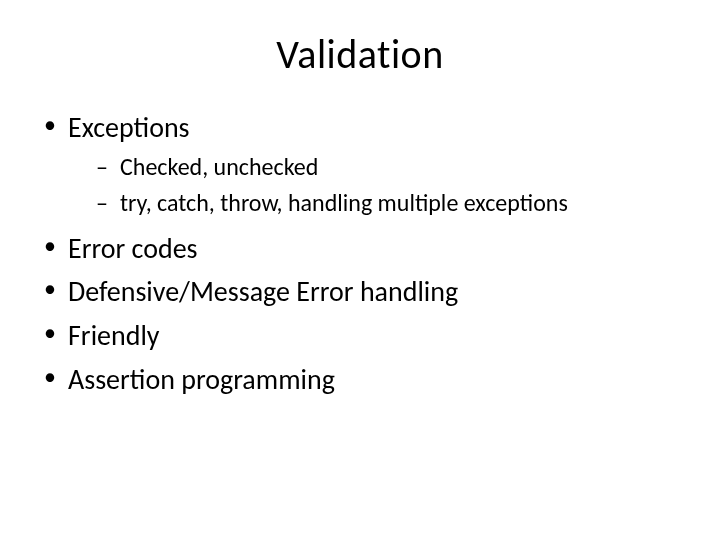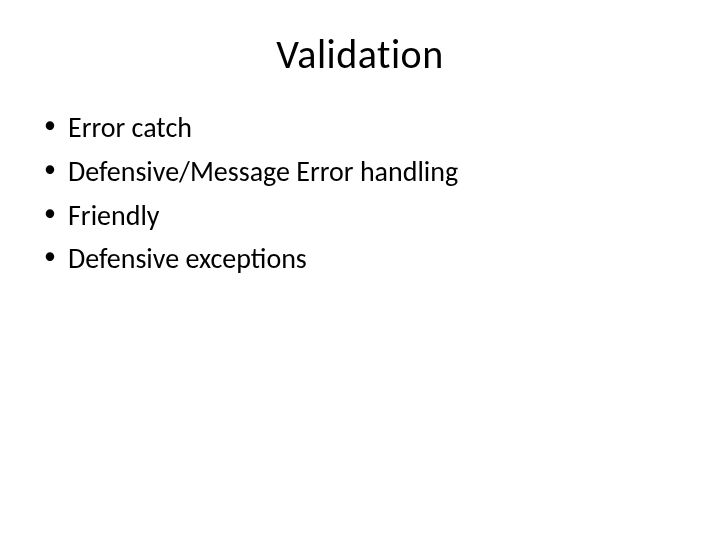--- a/index.html
+++ b/index.html
@@ -64,25 +64,36 @@
   }
 </style>
 </head>
 <body>
 
 <div class="slide">
   <div class="title">Validation</div>
 
   <ul class="level1">
     <li>
-      <span>Error catch</span>
+      <span>Exceptions</span>
+      <ul class="level2">
+        <li>
+          <span>Checked, unchecked</span>
+        </li>
+        <li>
+          <span>try, catch, throw, handling multiple exceptions</span>
+        </li>
+      </ul>
+    </li>
+    <li>
+      <span>Error codes</span>
     </li>
     <li>
       <span>Defensive/Message Error handling</span>
     </li>
     <li>
       <span> Friendly</span>
     </li>
     <li>
-      <span>Defensive exceptions</span>
+      <span>Assertion programming</span>
     </li>
   </ul>
 </div>
 
 </body></html>

